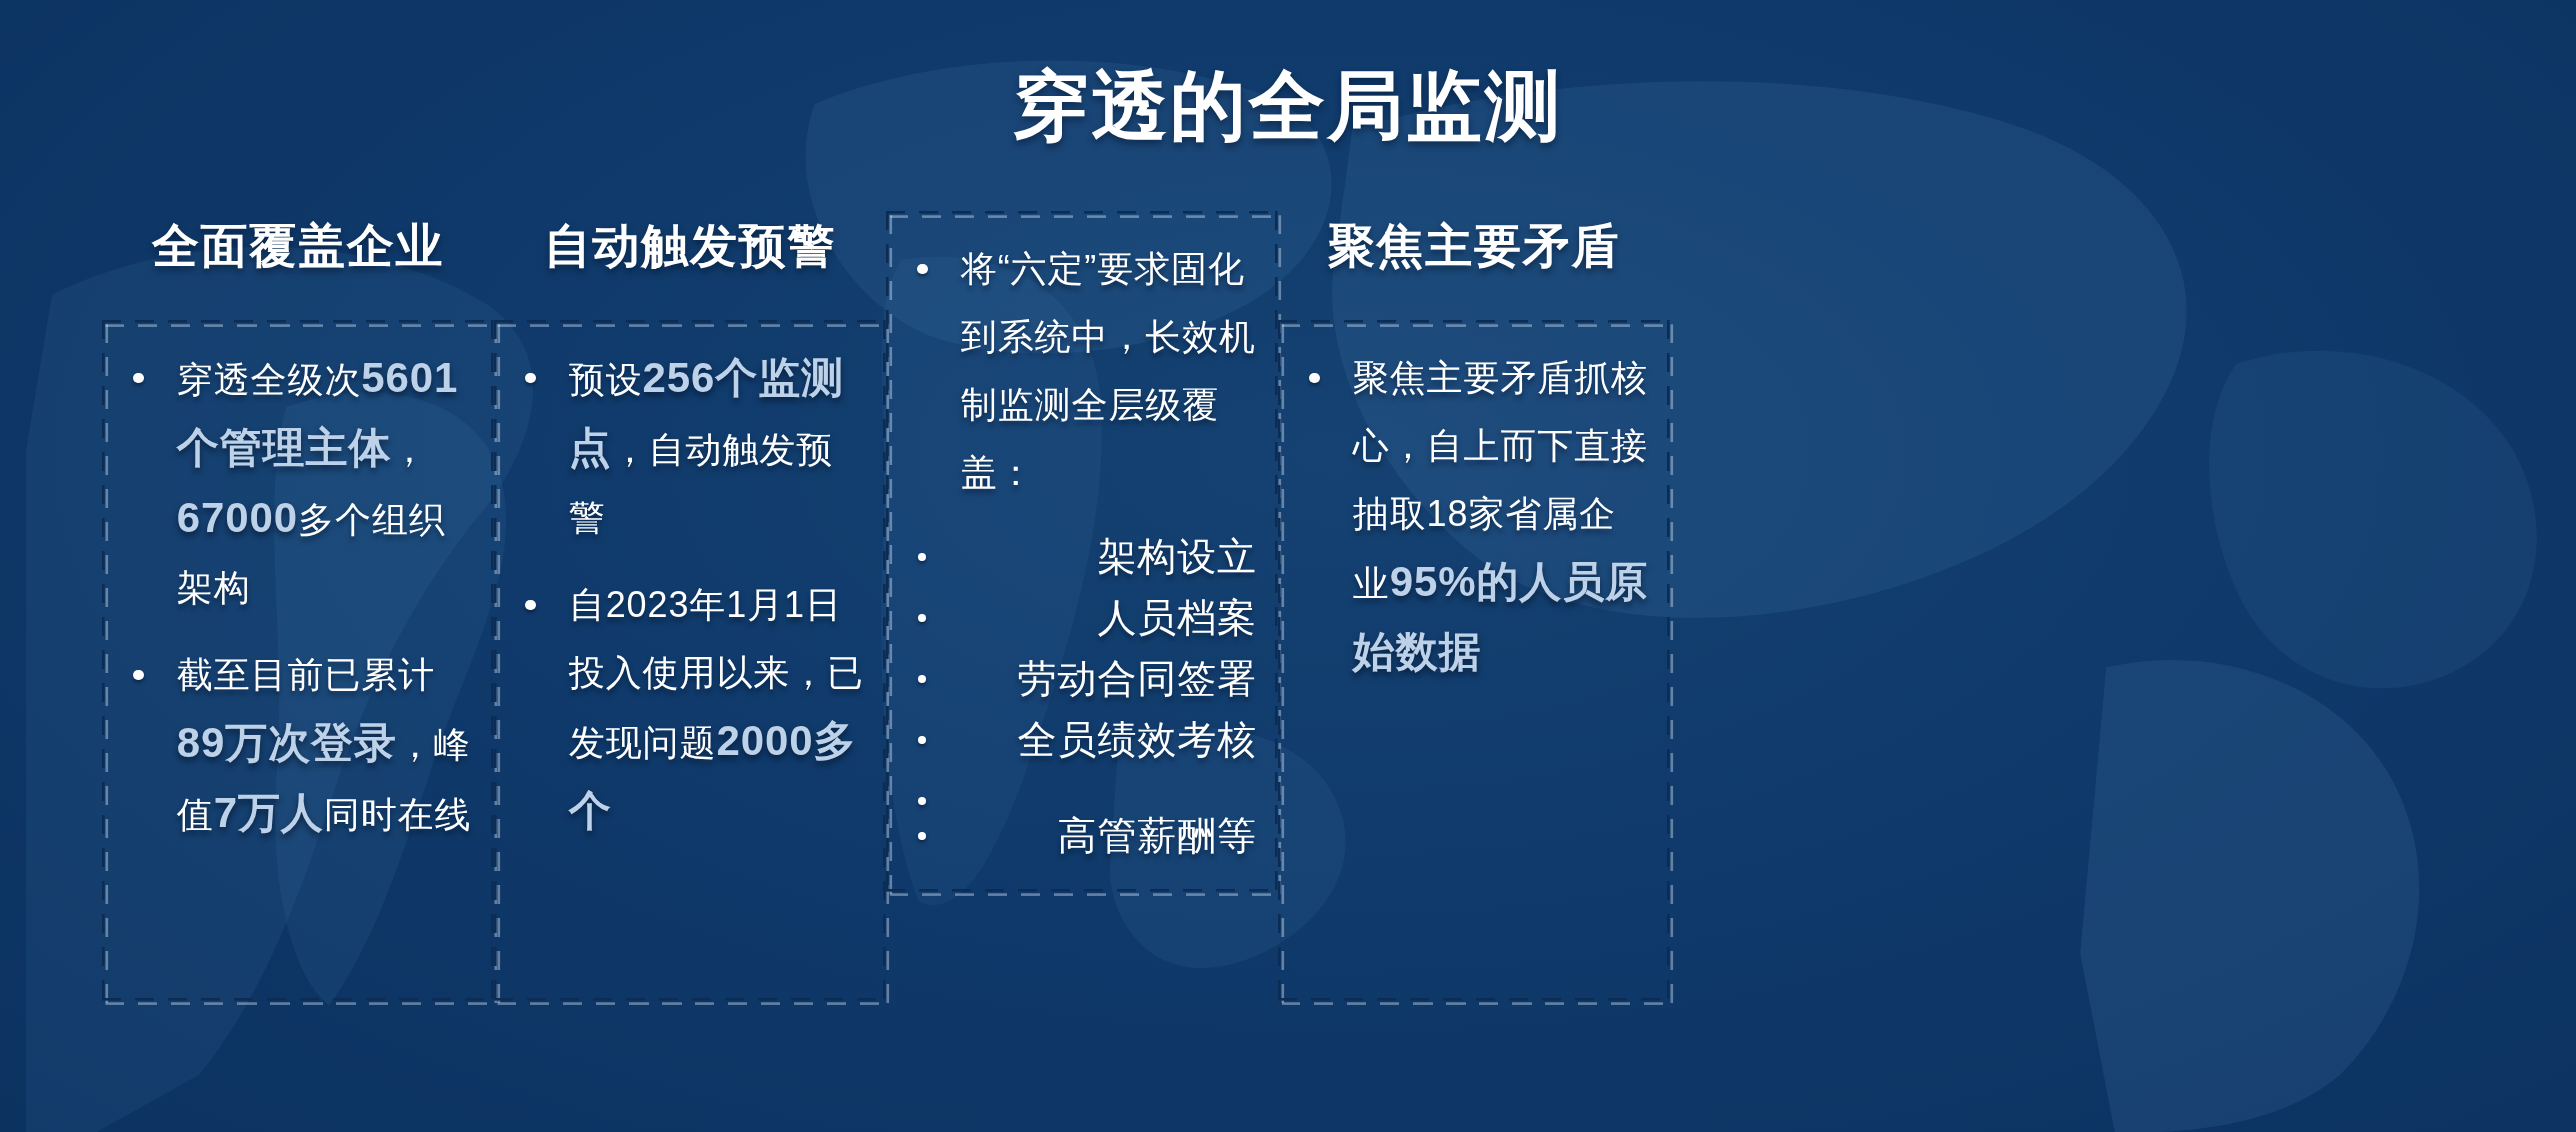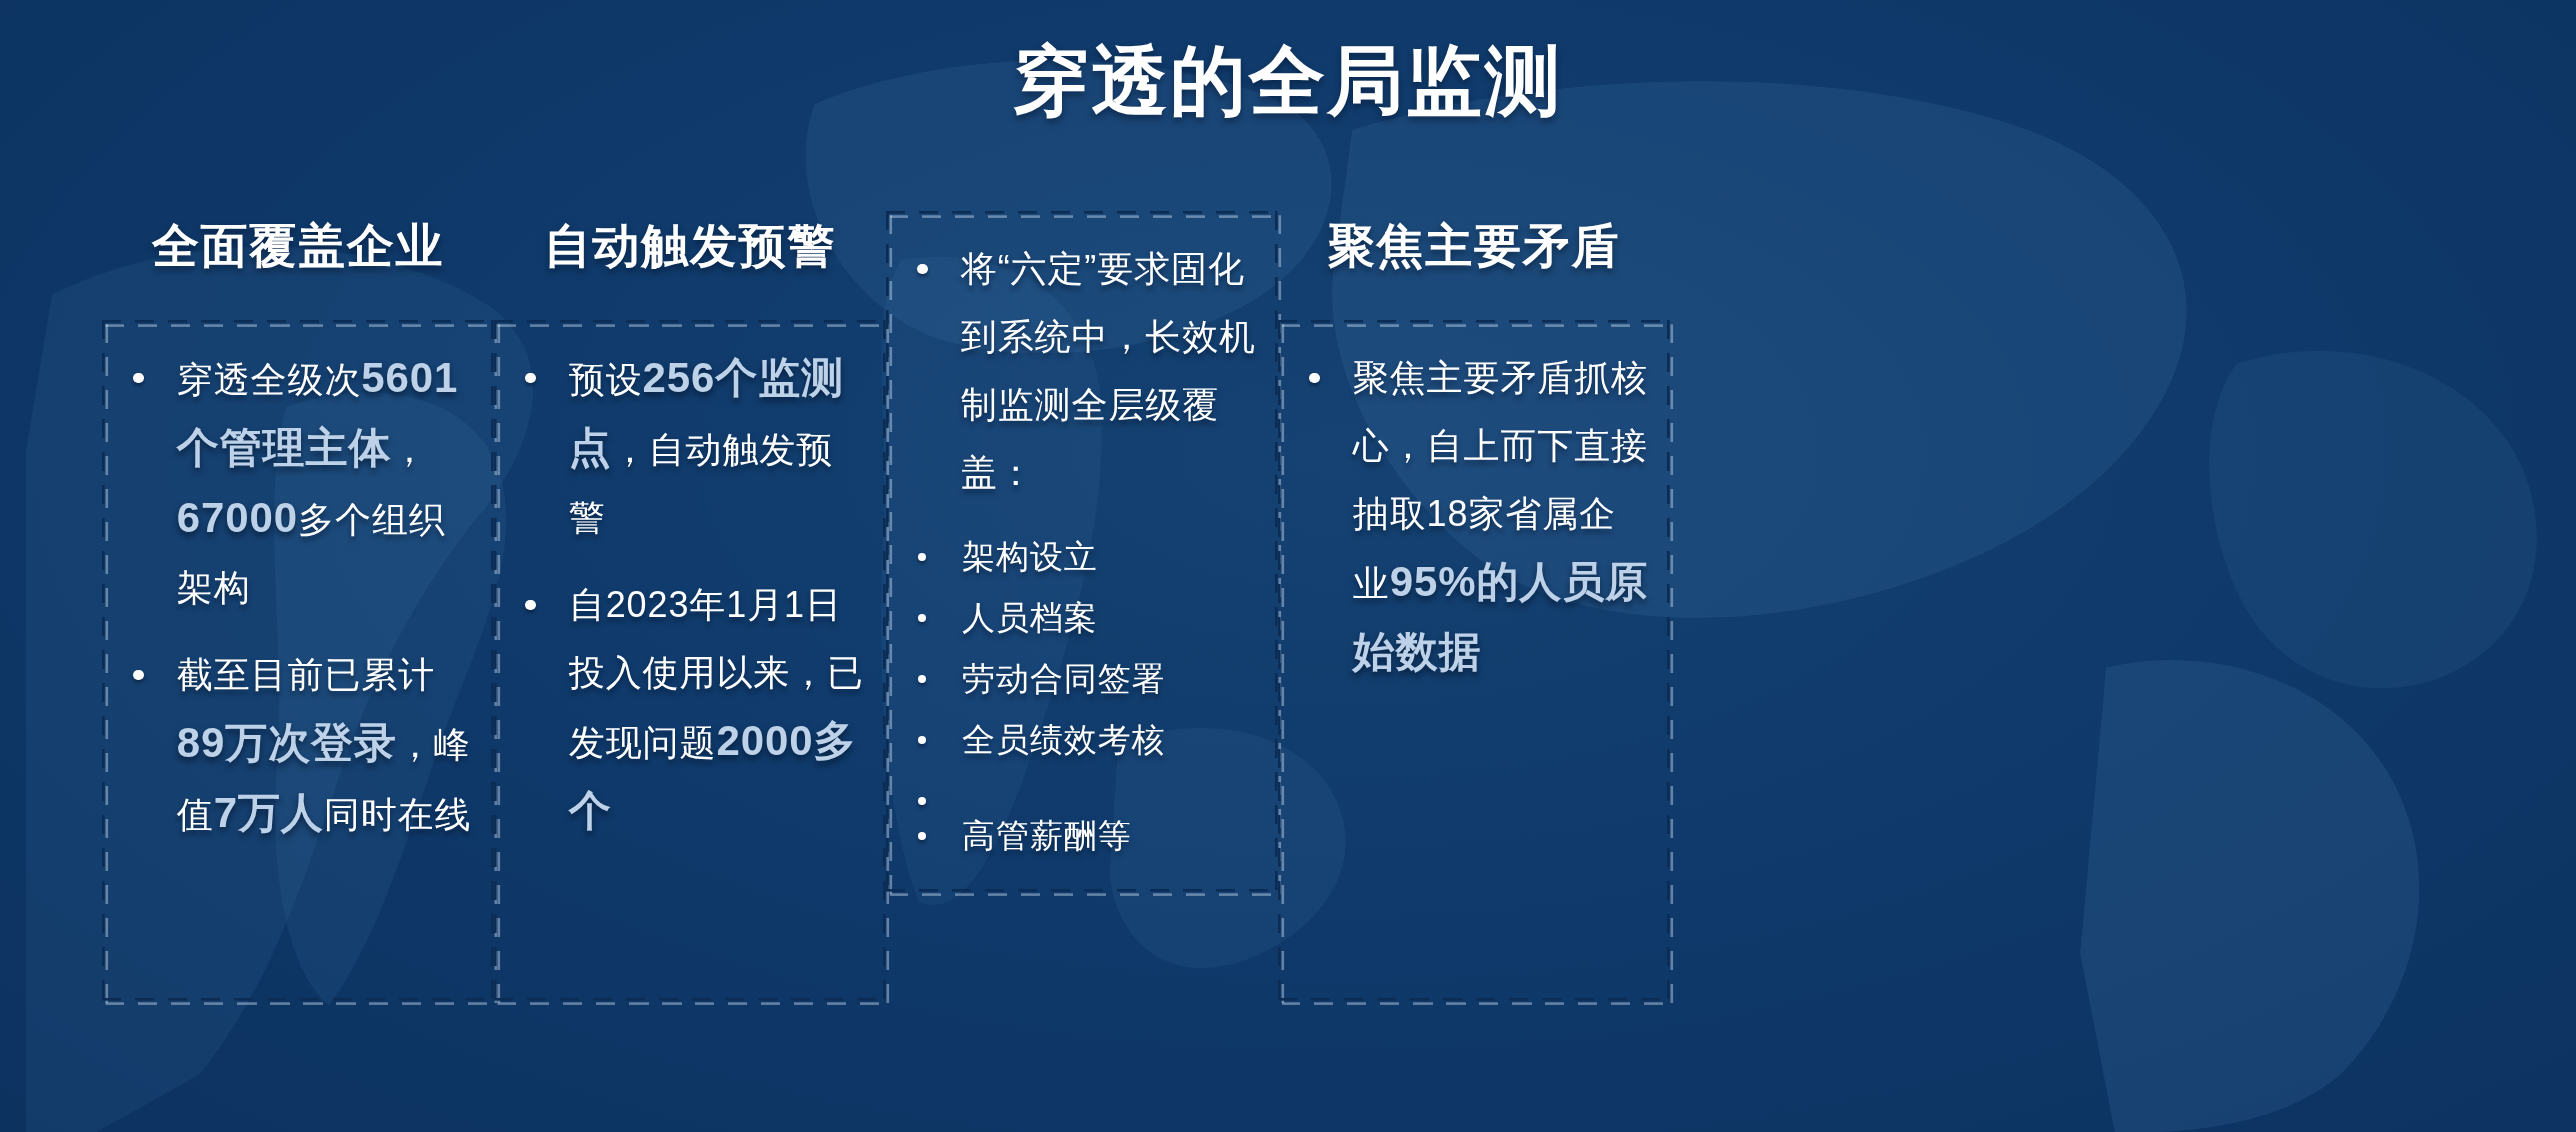--- a/index.html
+++ b/index.html
@@ -6,21 +6,21 @@
   body{
     width:2576px;height:1133px;overflow:hidden;
     font-family:"Liberation Sans","DejaVu Sans",sans-serif;
   }
   .slide{
     position:relative;width:2576px;height:1133px;overflow:hidden;
     background:radial-gradient(ellipse at 52% 40%, #154272 0%, #0f3a6b 45%, #0c3260 100%);
   }
   .worldmap{position:absolute;inset:0;pointer-events:none;}
   .title{
-    position:absolute;top:31px;left:0;width:100%;
+    position:absolute;top:56px;left:0;width:100%;
     text-align:center;color:#ffffff;font-size:76px;font-weight:bold;
     letter-spacing:2.6px;margin:0;
     text-shadow:0 3.5px 7px rgba(2,14,34,.45);
   }
   .columns{
     position:absolute;left:102px;top:211px;width:2427px;
     display:flex;
   }
   .col{width:392px;flex:0 0 392px;display:flex;flex-direction:column;}
   .col-header{
@@ -65,21 +65,21 @@
     box-shadow:0 2.6px 3.5px rgba(2,14,34,.45);
   }
   .bullet.sub .dot{
     flex-basis:7.8px;width:7.8px;height:7.8px;margin:27px 36px 0 11.3px;
   }
   .bullet p{
     margin:0;flex:1;color:#ffffff;font-size:36px;line-height:68px;
     letter-spacing:0.9px;
     text-shadow:0 3.5px 5.2px rgba(2,14,34,.5);
   }
-  .bullet.sub p{font-size:33px;line-height:61px;}
+  .bullet.sub p{font-size:39px;line-height:61px;text-align:right;}
   .em{
     font-weight:bold;font-size:42px;color:#bdd2e8;
     text-shadow:0 4.3px 6px rgba(2,14,34,.6);
   }
 </style>
 </head>
 <body>
 
 <div class="slide">
 

